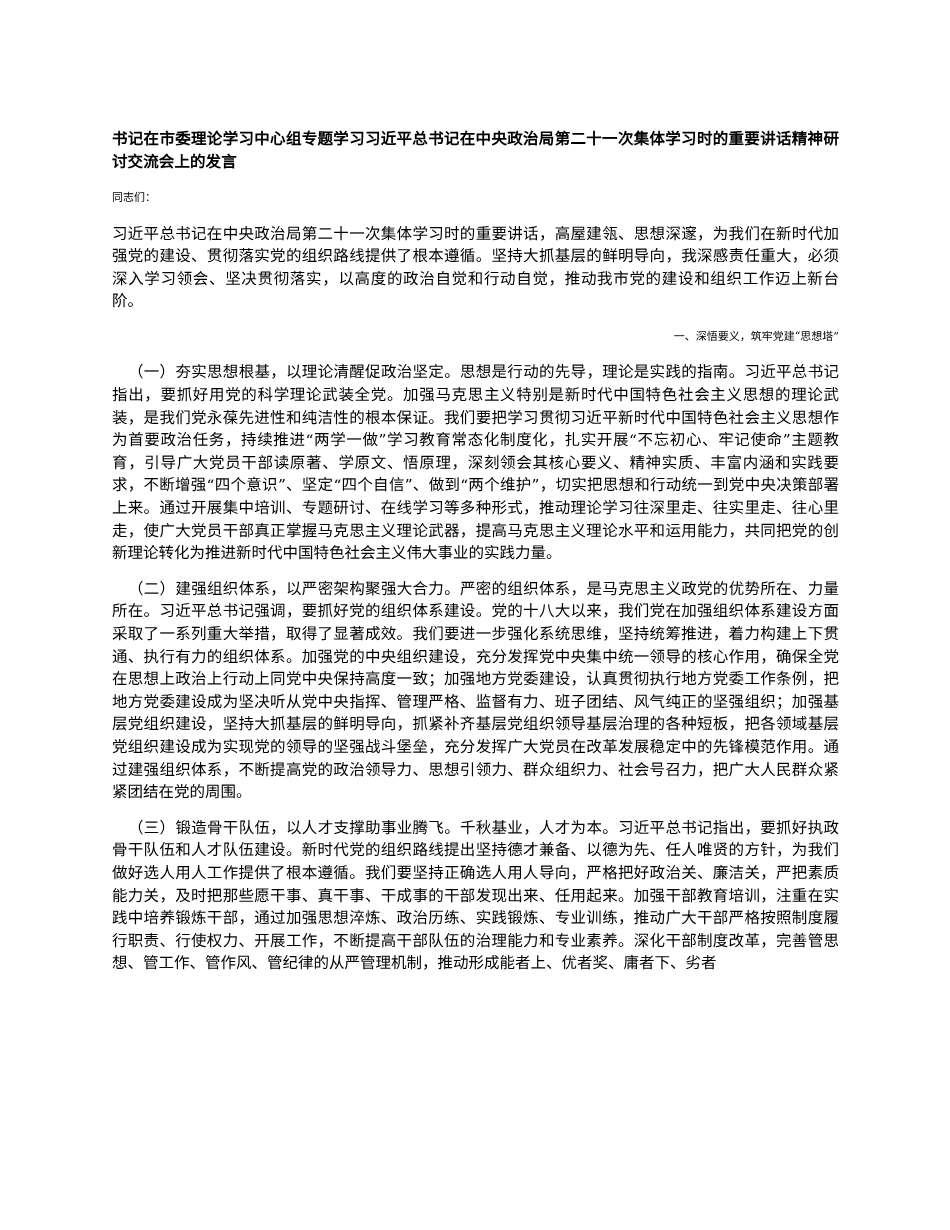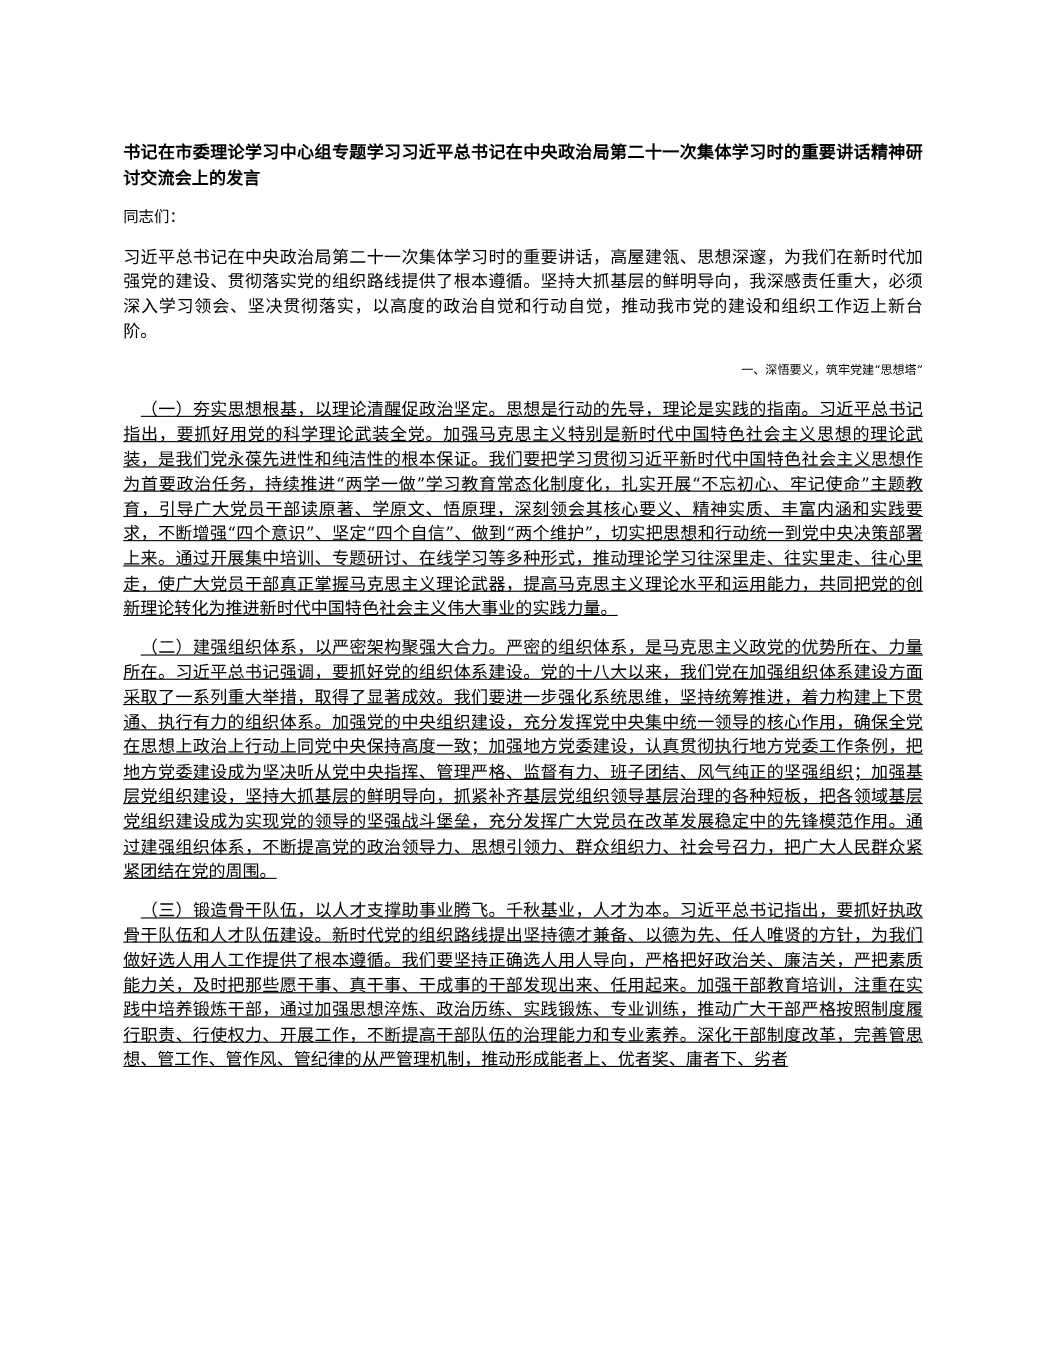--- a/index.html
+++ b/index.html
@@ -32,36 +32,35 @@
     font-weight: bold;
     font-size: 15.5px;
     line-height: 22.5px;
     letter-spacing: 0.1px;
     text-align: justify;
     text-justify: inter-ideograph;
     margin: 0 0 14px 0;
     color: #000;
   }
   .salutation {
-    font-size: 14px;
+    font-size: 11px;
     line-height: 22.5px;
     margin: 0 0 13px 0;
     text-align: left;
   }
   .para {
     font-size: 15.5px;
     line-height: 22.6px;
     margin: 0 0 13px 0;
     text-align: justify;
     text-justify: inter-ideograph;
     text-indent: 0;
   }
   .para.indent {
     text-indent: 16px;
-    text-decoration: underline;
   }
   .section-head {
     font-size: 11px;
     line-height: 22.6px;
     margin: 0 0 13px 0;
     text-align: right;
   }
 </style>
 </head>
 <body>

